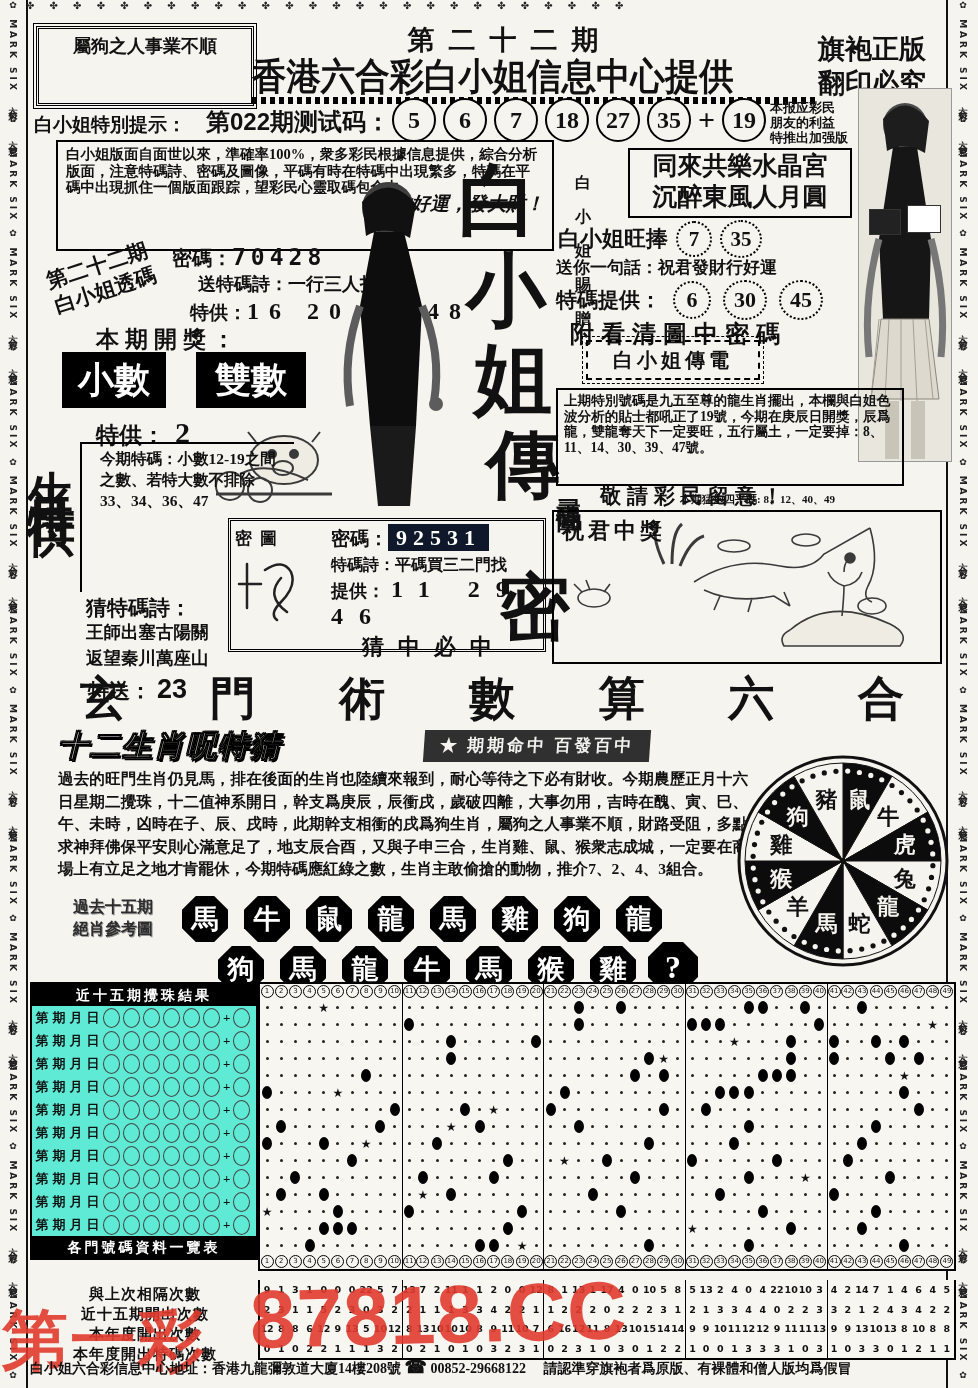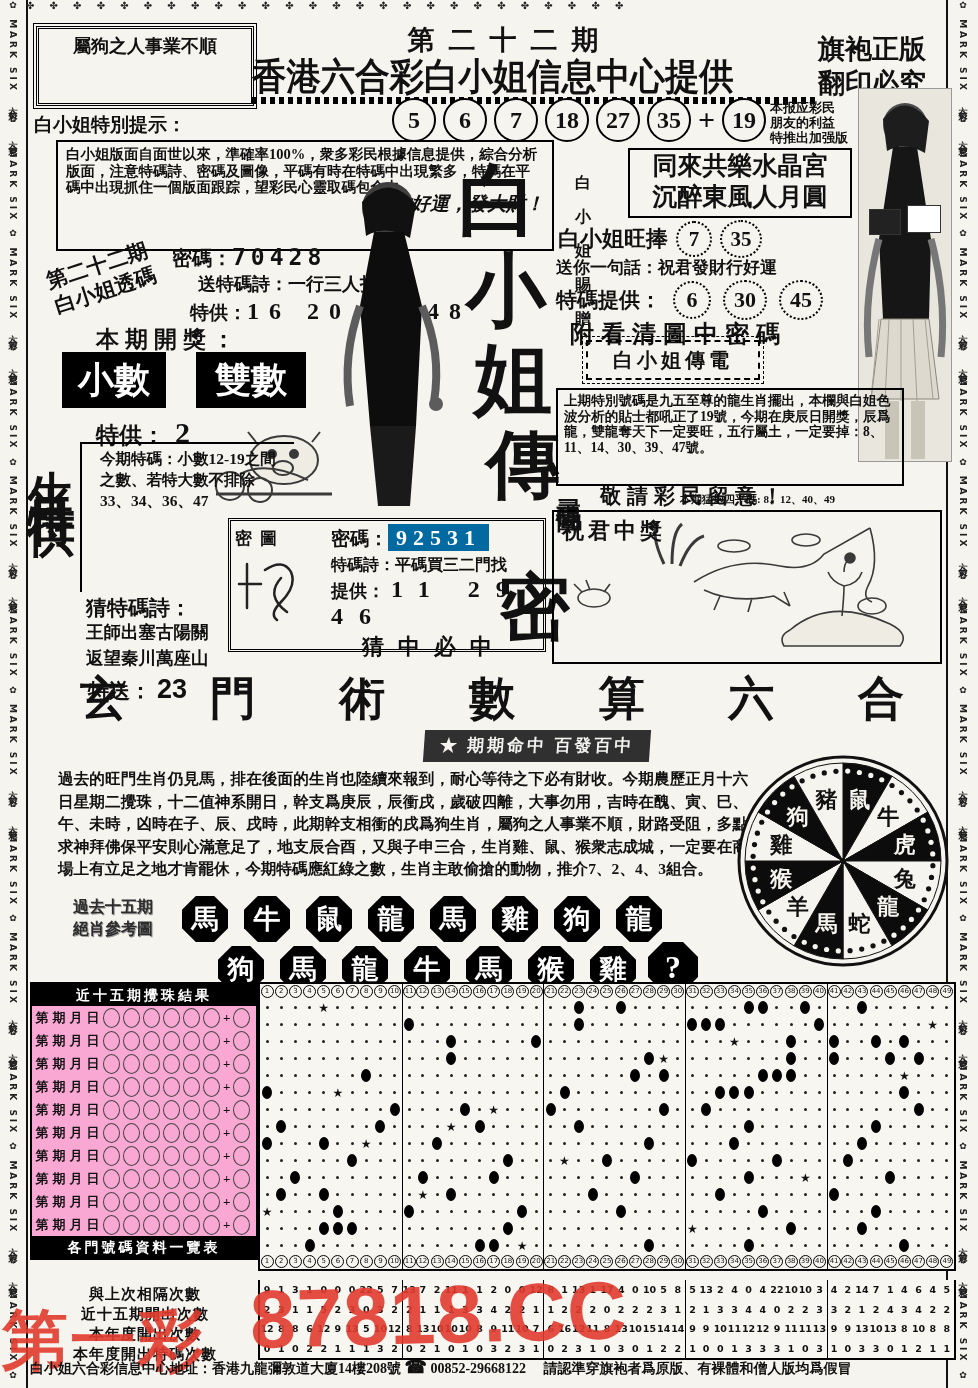--- a/index.html
+++ b/index.html
@@ -59,21 +59,21 @@
   #guess-l1{left:86px;top:620px;font-size:17.5px;font-weight:bold;}
   #guess-l2{left:86px;top:646px;font-size:17.5px;font-weight:bold;}
   #tesong{left:88px;top:674px;font-size:21px;font-weight:bold;font-family:"Liberation Sans",sans-serif;}
   #tesong b{font-size:27px;margin-left:6px;}
   
   #mi-box{left:228px;top:518px;width:312px;height:128px;border:3px double #000;display:flex;}
   #mi-left{width:86px;border-right:0;padding:6px 4px;}
   #mi-left .stamp{font-size:17px;font-weight:bold;letter-spacing:8px;}
   #mi-right{flex:1;padding:4px 6px;}
   #mi-pass{font-size:19px;font-weight:bold;}
-  #mi-pass .inv{background:#0369a1;color:#fff;font-size:22px;letter-spacing:6px;padding:1px 8px;}
+  #mi-pass .inv{background:#0f172a;color:#fff;font-size:22px;letter-spacing:6px;padding:1px 8px;}
   #mi-poem{font-size:16px;font-weight:bold;margin-top:3px;}
   #mi-supply{font-size:18px;font-weight:bold;margin-top:0;}
   #mi-supply b{font-size:24px;letter-spacing:16px;margin-left:6px;}
   #mi-slogan{font-size:22px;font-weight:bold;letter-spacing:14px;text-align:center;margin-top:2px;}
   
   .vchar{position:absolute;font-weight:bold;font-family:"Liberation Serif",serif;}
   #xunmatu{left:552px;top:478px;writing-mode:vertical-rl;font-size:25px;font-weight:bold;letter-spacing:6px;}
   
   #gift{left:558px;top:166px;width:64px;font-size:16px;font-weight:bold;line-height:34px;letter-spacing:14px;text-align:center;}
   #couplet{left:628px;top:148px;width:220px;height:66px;border:2.5px solid #000;text-align:center;
@@ -102,21 +102,21 @@
   #stamp2 .star{color:#f6f4ee;}
   #para2{left:58px;top:768px;width:690px;height:140px;font-size:15.6px;line-height:22.5px;font-weight:bold;text-align:justify;}
   #hist-label{left:54px;top:896px;width:118px;font-size:16px;font-weight:bold;line-height:22px;text-align:center;
               color:#2c2c2c;text-shadow:1px 1px 0 #999;}
   .badge-row{position:absolute;display:flex;gap:16px;}
   .octa{width:46px;height:46px;background:#000;color:#fff;clip-path:polygon(30% 0,70% 0,100% 30%,100% 70%,70% 100%,30% 100%,0 70%,0 30%);
         text-align:center;line-height:46px;font-size:27px;font-weight:bold;}
   #qbadge{left:648px;top:942px;width:50px;height:50px;background:#000;color:#fff;clip-path:polygon(30% 0,70% 0,100% 30%,100% 70%,70% 100%,30% 100%,0 70%,0 30%);
           text-align:center;line-height:50px;font-size:32px;font-weight:bold;}
   
-  #hist-table{left:30px;top:982px;width:224px;border:2px solid #000;background:#f9a8d4;}
+  #hist-table{left:30px;top:982px;width:224px;border:2px solid #000;background:#5eead4;}
   #hist-table .hd{background:#000;color:#fff;font-size:14px;font-weight:bold;text-align:center;
                   letter-spacing:3px;height:22px;line-height:22px;font-family:"Liberation Sans",sans-serif;}
   .hrow{display:flex;align-items:center;height:23px;font-size:13px;font-weight:bold;padding:0 3px;gap:3px;}
   .hrow .lbl{width:14px;text-align:center;}
   .oc{width:15px;height:18px;border:1.4px solid #444;border-radius:50%;}
   #matrix{left:258px;top:982px;width:694px;border:2px solid #000;background:#f8f6f1;}
   .mrow{display:grid;grid-template-columns:repeat(49,1fr);}
   .mcell{height:17px;display:flex;align-items:center;justify-content:center;}
   .mcell.hd{height:15px;}
   .colnum{width:11px;height:11px;border:1px solid #000;border-radius:50%;font-size:7px;line-height:11px;
@@ -150,20 +150,21 @@
   </div>
   <div class="abs" id="issue-no">第二十二期</div>
   <div class="abs" id="main-title">香港六合彩白小姐信息中心提供</div>
   <div class="abs" id="title-underline"></div>
   <div class="abs" id="seal">
     <div>旗袍正版</div>
     <div>翻印必究</div>
   </div>
 
   <div class="abs" id="tip-label">白小姐特別提示：</div>
+  <div class="abs" id="test-prefix">第022期测试码：</div>
   <div class="abs" id="test-numbers">
       <span class="circle-num">5</span>
       <span class="circle-num">6</span>
       <span class="circle-num">7</span>
       <span class="circle-num">18</span>
       <span class="circle-num">27</span>
       <span class="circle-num">35</span>
       <span class="plus-sign">+</span>
       <span class="circle-num">19</span>
     </div>
@@ -312,20 +313,21 @@
   <div class="abs" id="banner">
       <span>玄</span>
       <span>門</span>
       <span>術</span>
       <span>數</span>
       <span>算</span>
       <span>六</span>
       <span>合</span>
     </div>
 
+  <div class="abs" id="heading2">十二生肖呪特猜</div>
   <div class="abs" id="stamp2"><span class="star">★</span> <span>期期命中 百發百中</span></div>
   <div class="abs" id="para2">過去的旺門生肖仍見馬，排在後面的生肖也陸續來報到，耐心等待之下必有財收。今期農歷正月十六日星期二攪珠，十二值神系開日，幹支爲庚辰，辰衝戌，歲破四離，大事勿用，吉時在醜、寅、巳、午、未時，凶時在子、辰、戌時，此期幹支相衝的戌爲狗生肖，屬狗之人事業不順，財路受阻，多點求神拜佛保平安則心滿意足了，地支辰合酉，又與子申三合，生肖雞、鼠、猴衆志成城，一定要在商場上有立足之地才肯罷休，今期特碼應紅綠之數，生肖主敢偷搶的動物，推介7、2、4、3組合。</div>
   <div class="abs" id="hist-label">
     <div>過去十五期</div>
     <div>絕肖參考圖</div>
   </div>
   <div class="badge-row" id="badges1" style="left:182px;top:896px;">
       <div class="octa">馬</div>
       <div class="octa">牛</div>
       <div class="octa">鼠</div>

